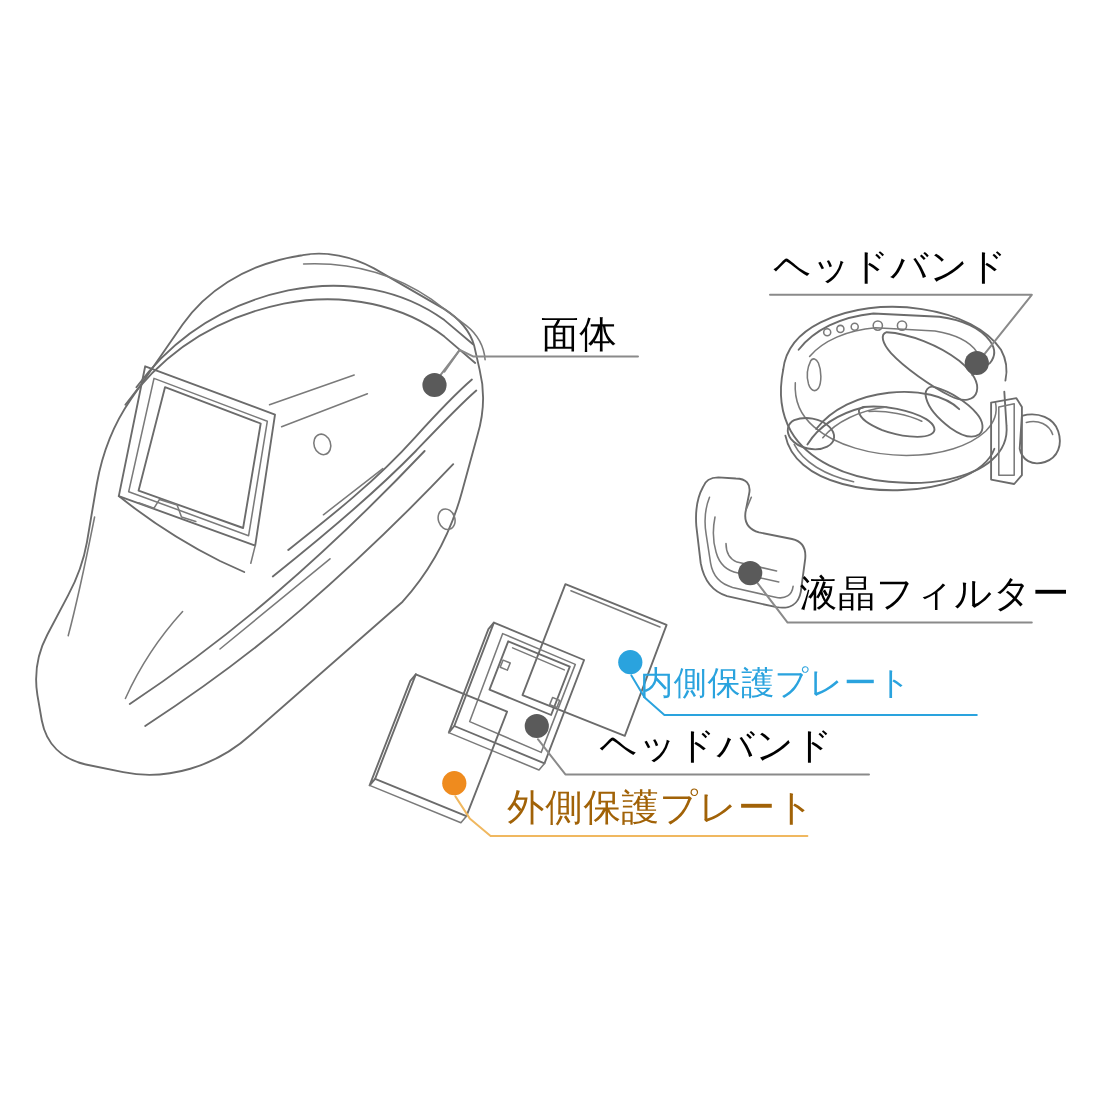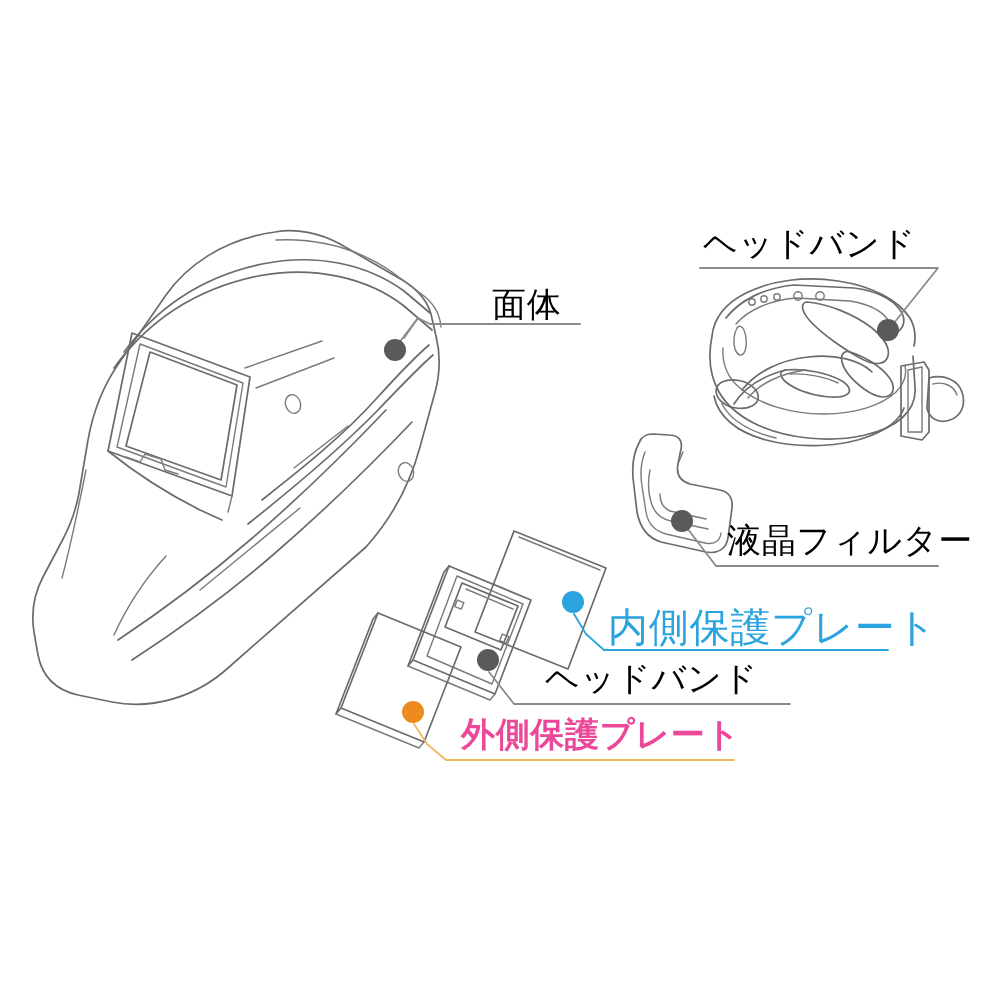--- a/index.html
+++ b/index.html
@@ -30,21 +30,21 @@
     position: absolute;
     white-space: nowrap;
     font-family: "DejaVu Sans", "Liberation Sans", sans-serif;
     font-weight: 400;
     letter-spacing: 0.02em;
     line-height: 1;
     pointer-events: none;
   }
   .lbl-dark  { color: #000000; }
   .lbl-blue  { color: #2aa3de; }
-  .lbl-orange{ color: #ec4899; font-weight: bold; }
+  .lbl-orange{ color: #a16207; }
 </style>
 </head>
 <body>
 
 <div id="stage">
 
   <svg id="art" viewBox="0 0 1000 1000" xmlns="http://www.w3.org/2000/svg">
 
     <defs>
       <style>
@@ -347,19 +347,19 @@
     </g>
 
   </svg>
 
   <div class="cap-label lbl-dark" style="left:492px; top:287px; font-size:34px;">面体</div>
 
   <div class="cap-label lbl-dark" style="left:703px; top:226px; font-size:34px;">ヘッドバンド</div>
 
   <div class="cap-label lbl-dark" style="left:727px; top:523px; font-size:34px;">液晶フィルター</div>
 
-  <div class="cap-label lbl-blue" style="left:608px; top:607px; font-size:40px;">内側保護プレート</div>
+  <div class="cap-label lbl-blue" style="left:582px; top:607px; font-size:30px;">内側保護プレート</div>
 
   <div class="cap-label lbl-dark" style="left:545px; top:661px; font-size:34px;">ヘッドバンド</div>
 
   <div class="cap-label lbl-orange" style="left:461px; top:717px; font-size:34px;">外側保護プレート</div>
 
 </div>
 
 </body></html>

